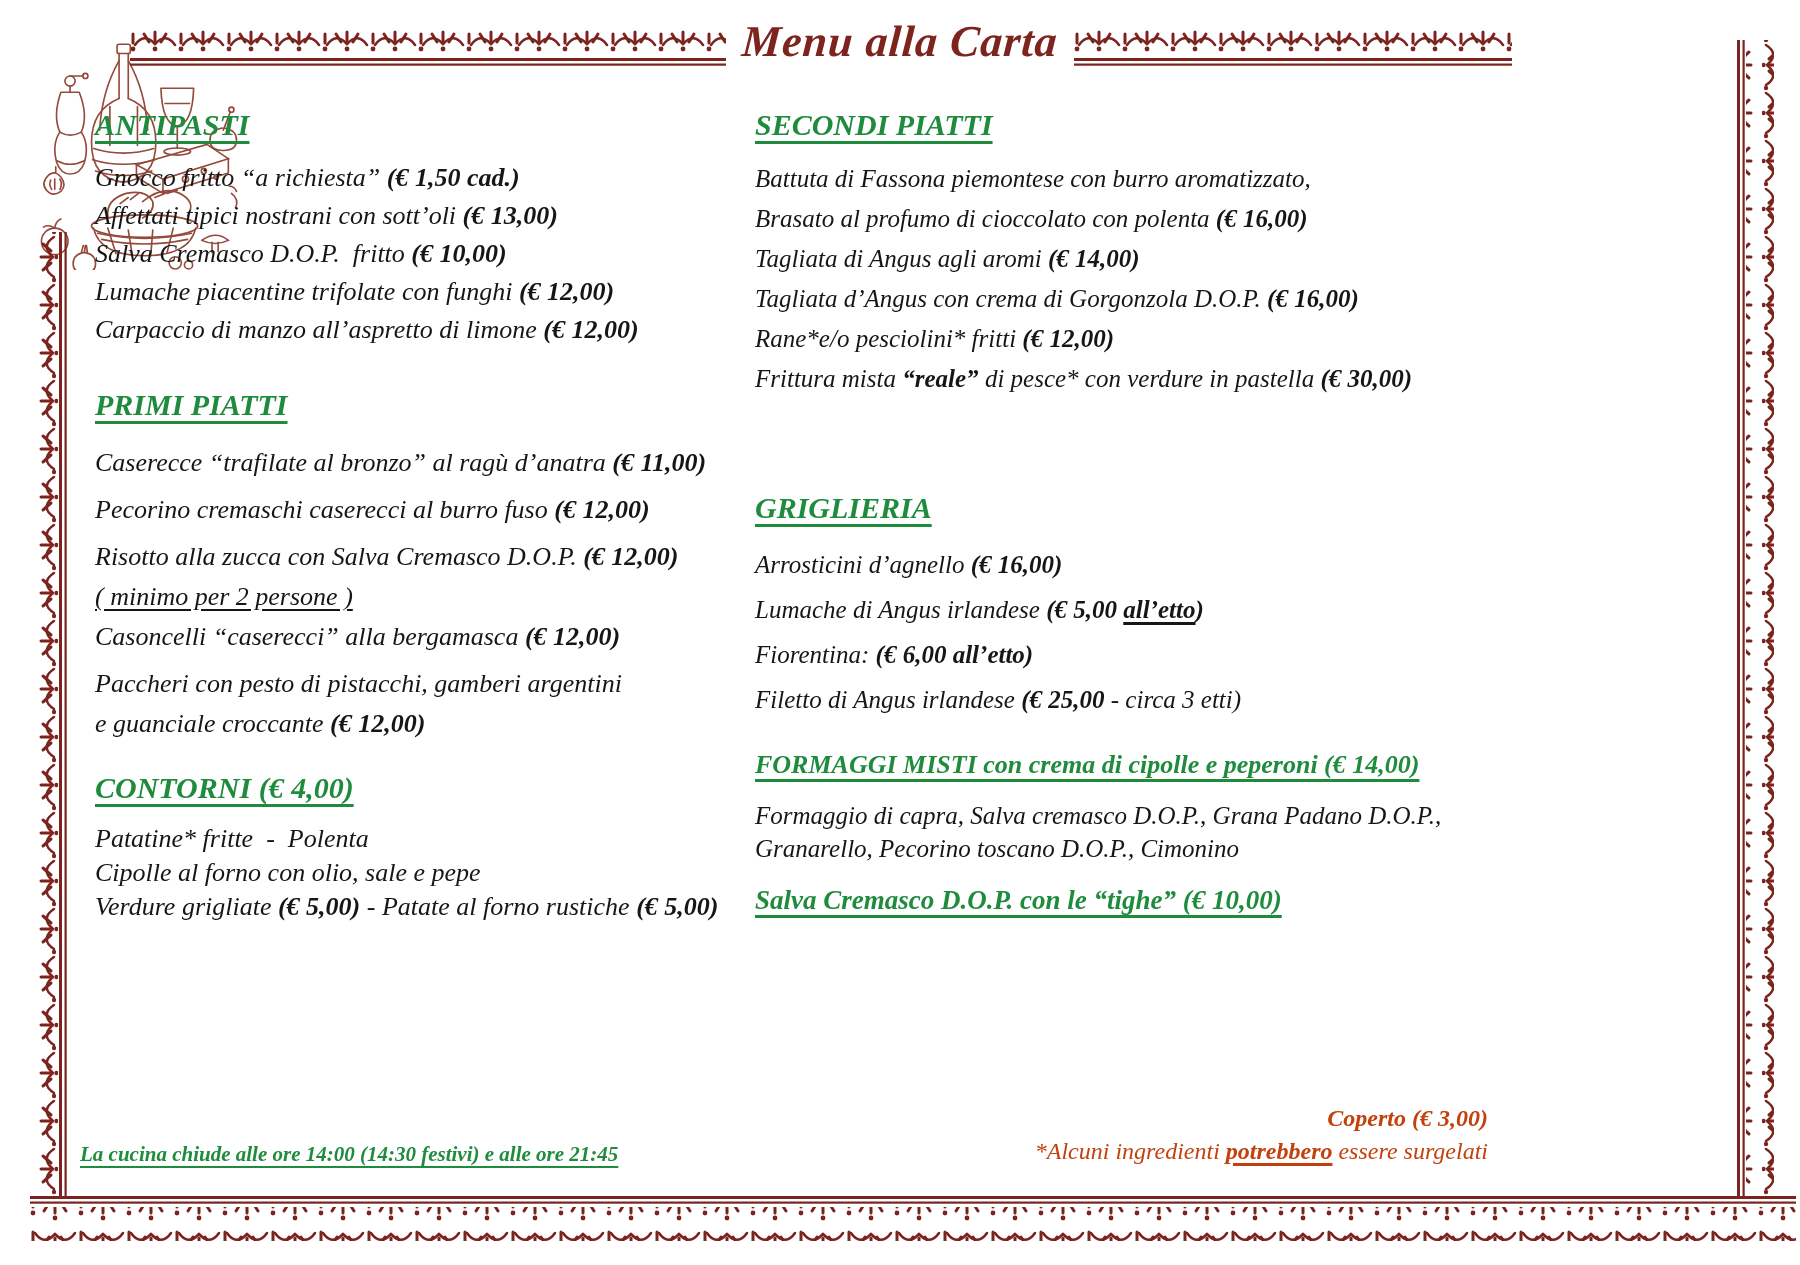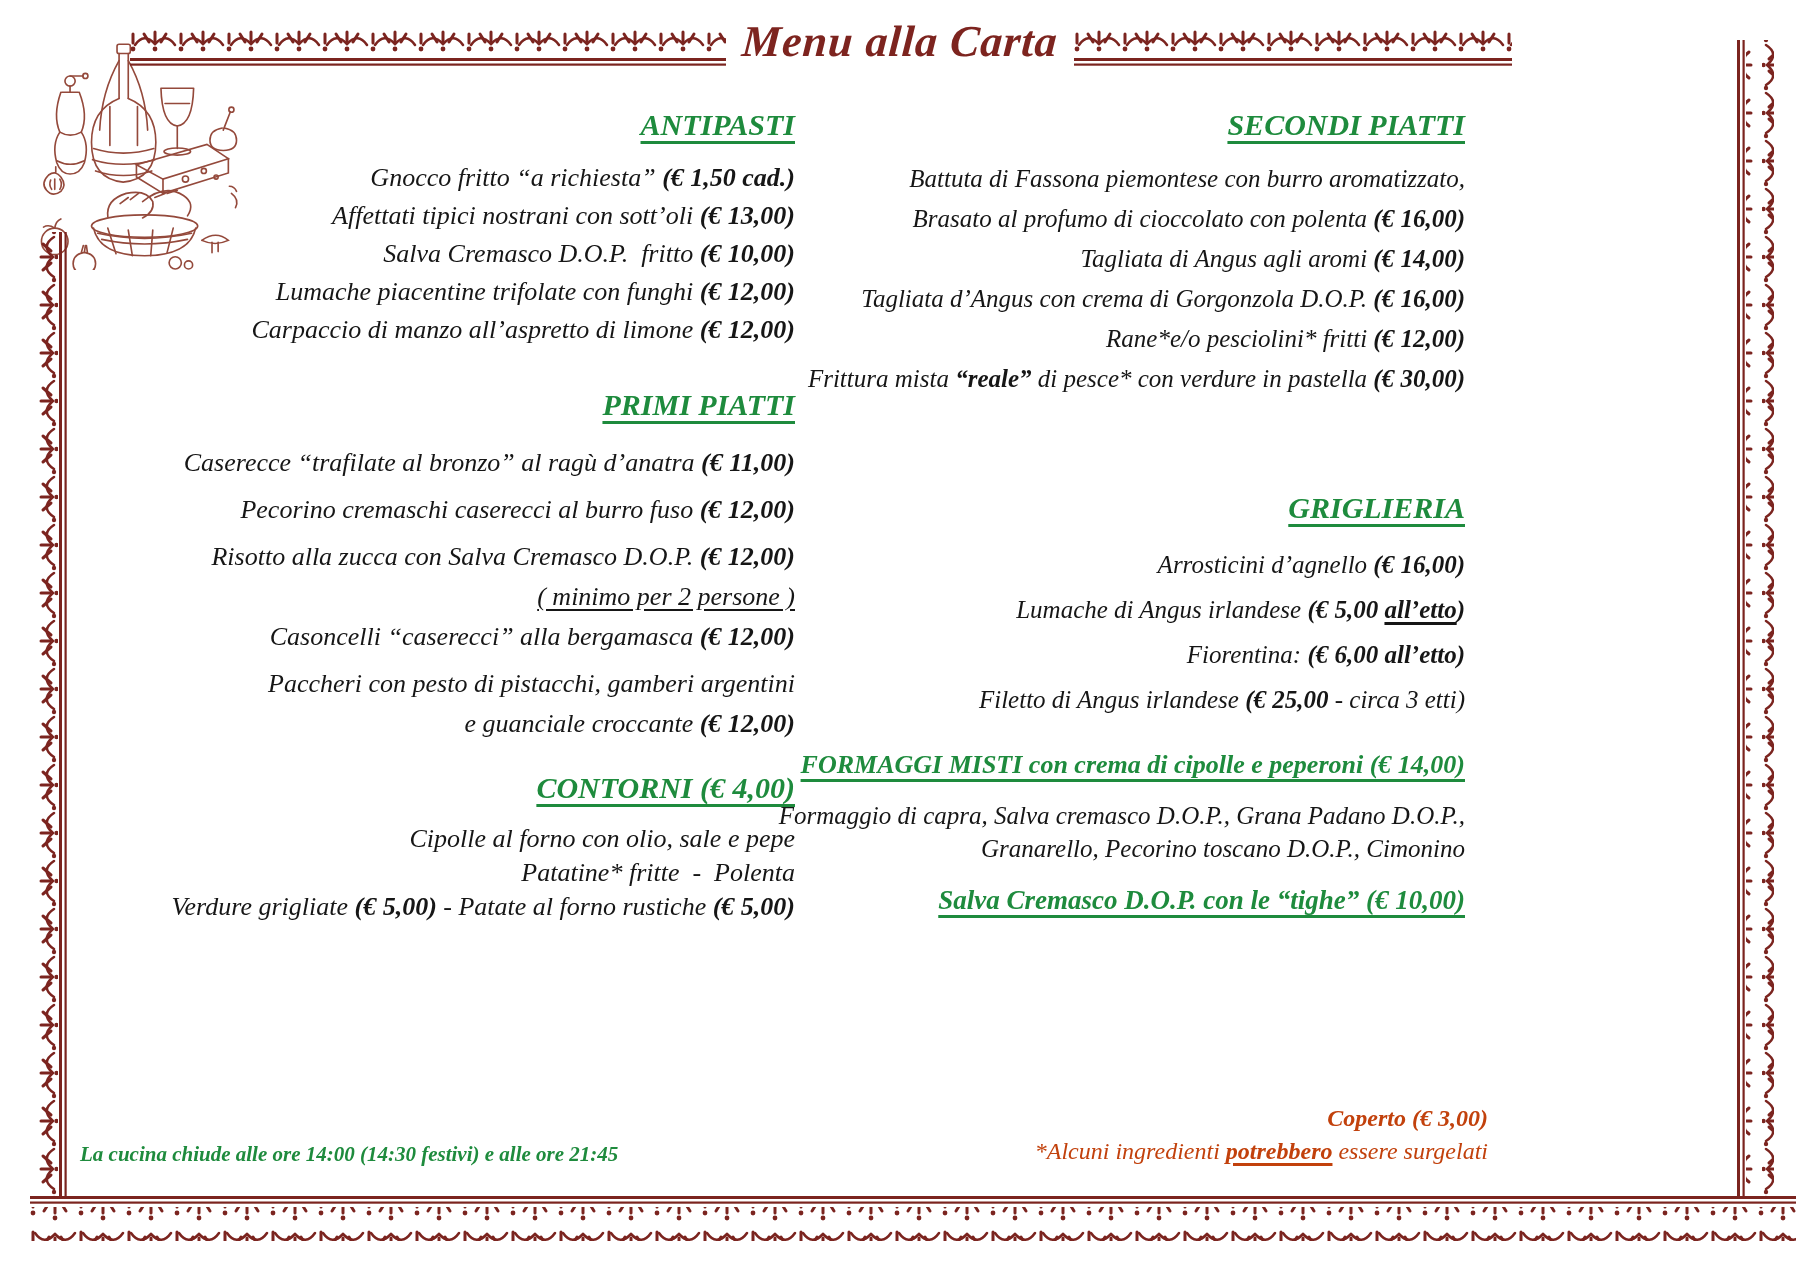--- a/index.html
+++ b/index.html
@@ -11,21 +11,21 @@
   
   .title{
     position:absolute; left:720px; top:16px; width:360px; text-align:center;
     font-size:44px; color:#7d241f; font-weight:bold; letter-spacing:1px;
     transform:skewX(-4deg);
   }
   
   .col{position:absolute; top:0; height:100%;}
   .col-left{left:95px; width:700px;}
   .col-right{left:755px; width:710px;}
-  .section{position:absolute; left:0; right:0; text-align:right;}
+  .section{position:absolute; left:0; right:0; text-align:left;}
   .sec-0-0{top:105px;} .sec-0-1{top:385px;} .sec-0-2{top:768px;}
   .sec-1-0{top:105px;} .sec-1-1{top:488px;} .sec-1-2{top:745px;} .sec-1-3{top:880px;}
   .sec-header{
     height:40px; line-height:40px; margin-bottom:14px;
     font-size:30px; font-weight:bold; color:#1e8b3d;
     text-decoration:underline; text-underline-offset:6px; text-decoration-thickness:2.5px;
   }
   .sec-1-2 .sec-header{font-size:26px;}
   .sec-1-3 .sec-header{font-size:27px;}
   .line{font-size:26px; height:40px; line-height:40px; white-space:nowrap;}
@@ -38,21 +38,21 @@
   .sec-1-0 .line.cont{height:31px; line-height:31px;}
   .sec-1-1 .line{height:45px; line-height:45px;}
   .sec-1-2 .line{height:33px; line-height:33px;}
   .seg-b{font-weight:bold;}
   .seg-u{text-decoration:underline; text-underline-offset:4px;}
   .seg-bu{font-weight:bold; text-decoration:underline; text-underline-offset:4px; text-decoration-thickness:2.5px;}
   
   .kitchen-note{
     position:absolute; left:80px; top:1142px;
     font-size:21px; font-weight:bold; color:#1e8b3d;
-    text-underline-offset:5px; white-space:nowrap;
+    text-decoration:underline; text-underline-offset:5px; white-space:nowrap;
   }
   .footer-right{
     position:absolute; right:312px; top:1102px; text-align:right;
     color:#c2410c; font-size:24px; line-height:33px; white-space:nowrap;
   }
   .footer-right .note-line1{font-weight:bold;}
   
   .b-abs{position:absolute;}
   .illustration{position:absolute; left:22px; top:30px; width:235px; height:240px;}
 </style>
@@ -230,24 +230,24 @@
           <div class="line"><span>Casoncelli “caserecci” alla bergamasca </span><span class="seg-b">(€ 12,00)</span></div>
         </div>
         <div class="item">
           <div class="line"><span>Paccheri con pesto di pistacchi, gamberi argentini</span></div>
           <div class="line cont"><span>e guanciale croccante </span><span class="seg-b">(€ 12,00)</span></div>
         </div>
       </div>
       <div class="section sec-0-2">
         <div class="sec-header">CONTORNI (€ 4,00)</div>
         <div class="item">
+          <div class="line"><span>Patatine* fritte &nbsp;-&nbsp; Polenta</span></div>
+        </div>
+        <div class="item">
           <div class="line"><span>Cipolle al forno con olio, sale e pepe</span></div>
-        </div>
-        <div class="item">
-          <div class="line"><span>Patatine* fritte &nbsp;-&nbsp; Polenta</span></div>
         </div>
         <div class="item">
           <div class="line"><span>Verdure grigliate </span><span class="seg-b">(€ 5,00)</span><span> - Patate al forno rustiche </span><span class="seg-b">(€ 5,00)</span></div>
         </div>
       </div>
     </div>
   <div class="col col-right">
       <div class="section sec-1-0">
         <div class="sec-header">SECONDI PIATTI</div>
         <div class="item">

